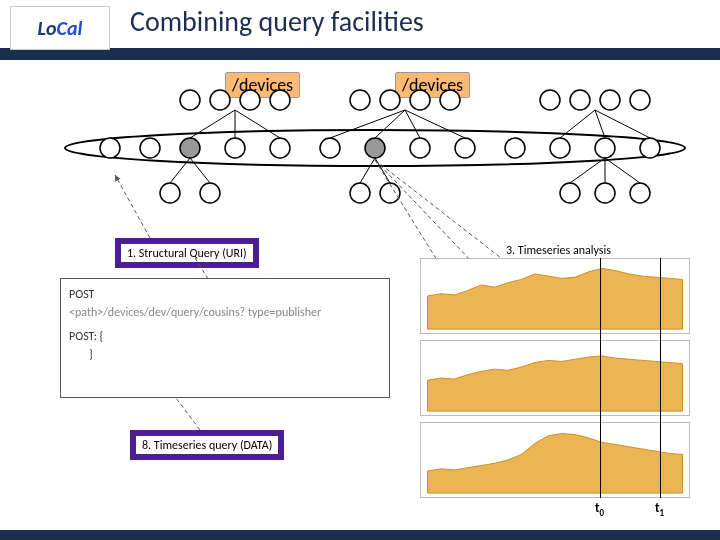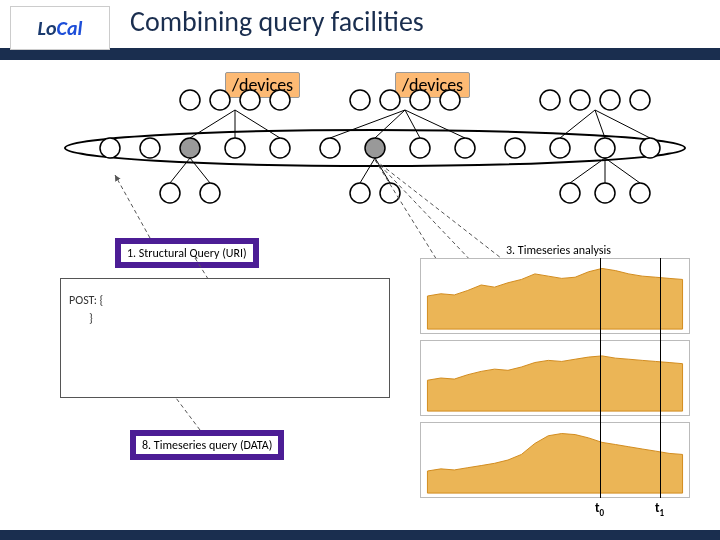--- a/index.html
+++ b/index.html
@@ -129,20 +129,22 @@
   <line x1="150" y1="238" x2="115" y2="175" stroke="#555" stroke-width="1" stroke-dasharray="4,3" marker-end="url(#arr)"></line>
   <line x1="195" y1="258" x2="220" y2="298" stroke="#555" stroke-width="1" stroke-dasharray="4,3" marker-end="url(#arr)"></line>
   <line x1="200" y1="430" x2="155" y2="370" stroke="#555" stroke-width="1" stroke-dasharray="4,3" marker-end="url(#arr)"></line>
 
   <line x1="375" y1="160" x2="440" y2="265" stroke="#555" stroke-width="1" stroke-dasharray="4,3"></line>
   <line x1="375" y1="160" x2="475" y2="265" stroke="#555" stroke-width="1" stroke-dasharray="4,3"></line>
   <line x1="375" y1="160" x2="510" y2="265" stroke="#555" stroke-width="1" stroke-dasharray="4,3"></line>
 </svg>
 
 <div class="code-box">
+  <div><span>POST</span></div>
+  <div class="dim"><span>&lt;path&gt;/devices/dev/query/cousins? type=publisher</span></div>
   <div style="height:6px;"></div>
   <div><span>POST: {</span></div>
   <div style="padding-left:20px;"><span>}</span></div>
 </div>
 
 <div class="charts">
   <div class="mini-chart">
       <svg class="chart-svg" viewBox="0 0 270 76">
         <path d="M4,72 L4.0,38.0 L17.8,35.7 L31.6,36.9 L45.4,32.3 L59.2,26.7 L72.9,28.9 L86.7,24.4 L100.5,21.0 L114.3,15.3 L128.1,17.6 L141.9,19.9 L155.7,18.7 L169.5,13.1 L183.3,9.7 L197.1,11.9 L210.8,15.3 L224.6,17.6 L238.4,18.7 L252.2,19.9 L266.0,21.0 L266,72 Z" fill="#e8a838" fill-opacity="0.85" stroke="#d18a1c" stroke-width="1"></path>
       </svg>

